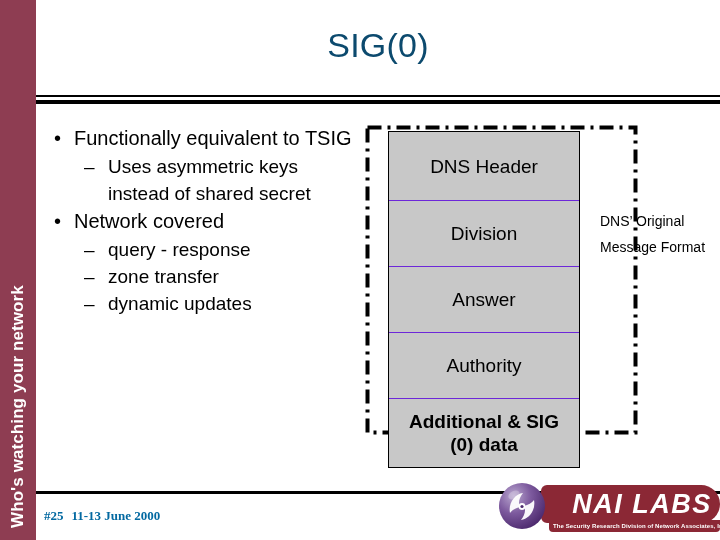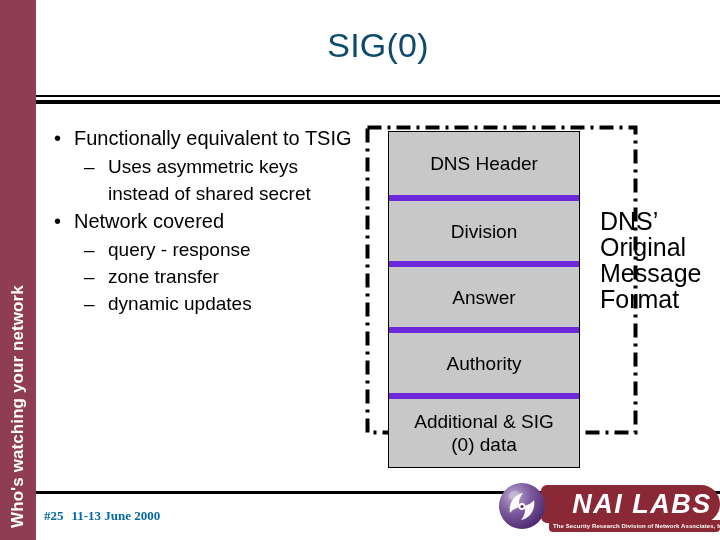--- a/index.html
+++ b/index.html
@@ -133,35 +133,35 @@
     border: 1px solid #000000;
     background: #c8c8c8;
     box-sizing: border-box;
   }
   .msg-box {
     background: #c8c8c8;
     color: #000000;
     font-size: 19px;
     text-align: center;
     box-sizing: border-box;
-    border-bottom: 6px solid #6d28d9;
+    border-bottom: 1px solid #6d28d9;
     display: flex;
     align-items: center;
     justify-content: center;
     line-height: 23px;
   }
   .msg-box:last-child { border-bottom: none; }
 
   
   #right-caption {
     position: absolute;
     left: 600px;
     top: 208px;
     width: 118px;
-    font-size: 25px;
+    font-size: 14px;
     line-height: 26px;
     color: #000000;
   }
 
   
   #footer-rule {
     position: absolute;
     left: 36px;
     top: 491px;
     width: 684px;
@@ -308,21 +308,21 @@
 
   <svg id="dashdot-svg" viewBox="0 0 275 312">
     <rect x="3.5" y="3.5" width="268" height="305" fill="none" stroke="#000000" stroke-width="4" stroke-dasharray="14 6 3 6"></rect>
   </svg>
 
   <div id="msg-stack">
     <div class="msg-box" style="height:69px">DNS Header</div>
     <div class="msg-box" style="height:66px">Division</div>
     <div class="msg-box" style="height:66px">Answer</div>
     <div class="msg-box" style="height:66px">Authority</div>
-    <div class="msg-box" style="height:68px; padding:0 14px;">Additional &amp; SIG (0) data</div>
+    <div class="msg-box" style="height:68px; padding:0 14px;font-weight:bold;">Additional &amp; SIG (0) data</div>
   </div>
 
   <div id="right-caption">DNS’ Original Message Format</div>
 
   <div id="footer-rule"></div>
   <div id="footer-left">
     <span class="num">#25</span><span>11-13 June 2000</span>
   </div>
 
   <div id="logo">

